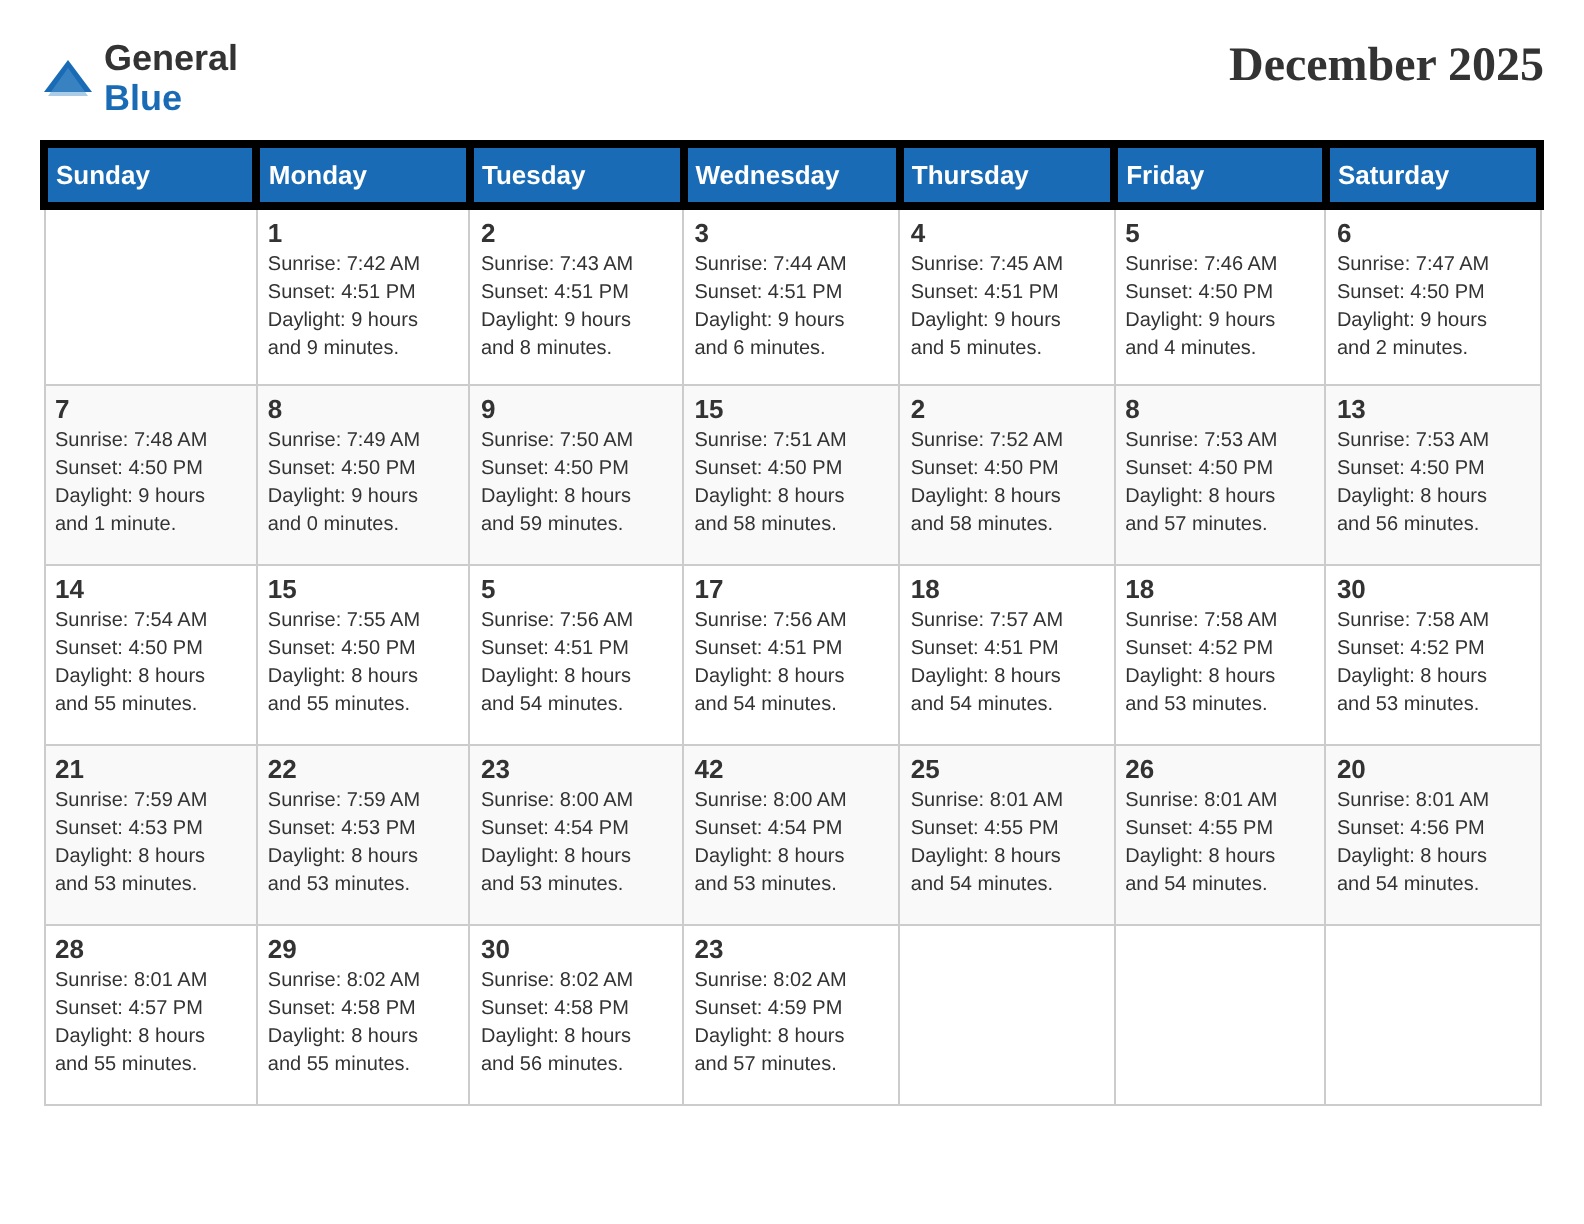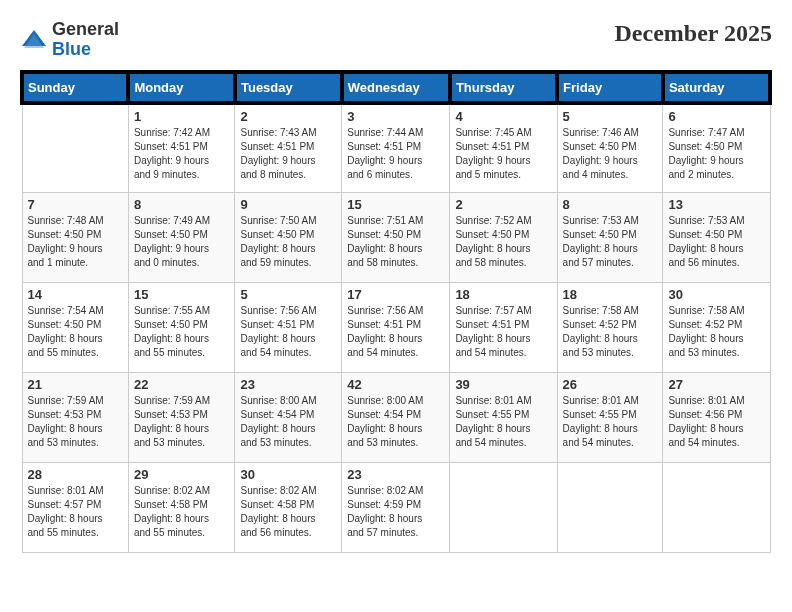--- a/index.html
+++ b/index.html
@@ -216,29 +216,29 @@
         </td>
         <td>
           <span class="day-number">23</span>
           <div class="day-info">Sunrise: 8:00 AM<br>Sunset: 4:54 PM<br>Daylight: 8 hours<br>and 53 minutes.</div>
         </td>
         <td>
           <span class="day-number">42</span>
           <div class="day-info">Sunrise: 8:00 AM<br>Sunset: 4:54 PM<br>Daylight: 8 hours<br>and 53 minutes.</div>
         </td>
         <td>
-          <span class="day-number">39</span>
+          <span class="day-number">25</span>
           <div class="day-info">Sunrise: 8:01 AM<br>Sunset: 4:55 PM<br>Daylight: 8 hours<br>and 54 minutes.</div>
         </td>
         <td>
           <span class="day-number">26</span>
           <div class="day-info">Sunrise: 8:01 AM<br>Sunset: 4:55 PM<br>Daylight: 8 hours<br>and 54 minutes.</div>
         </td>
         <td>
-          <span class="day-number">27</span>
+          <span class="day-number">20</span>
           <div class="day-info">Sunrise: 8:01 AM<br>Sunset: 4:56 PM<br>Daylight: 8 hours<br>and 54 minutes.</div>
         </td>
       </tr>
       <tr>
         <td>
           <span class="day-number">28</span>
           <div class="day-info">Sunrise: 8:01 AM<br>Sunset: 4:57 PM<br>Daylight: 8 hours<br>and 55 minutes.</div>
         </td>
         <td>
           <span class="day-number">29</span>

